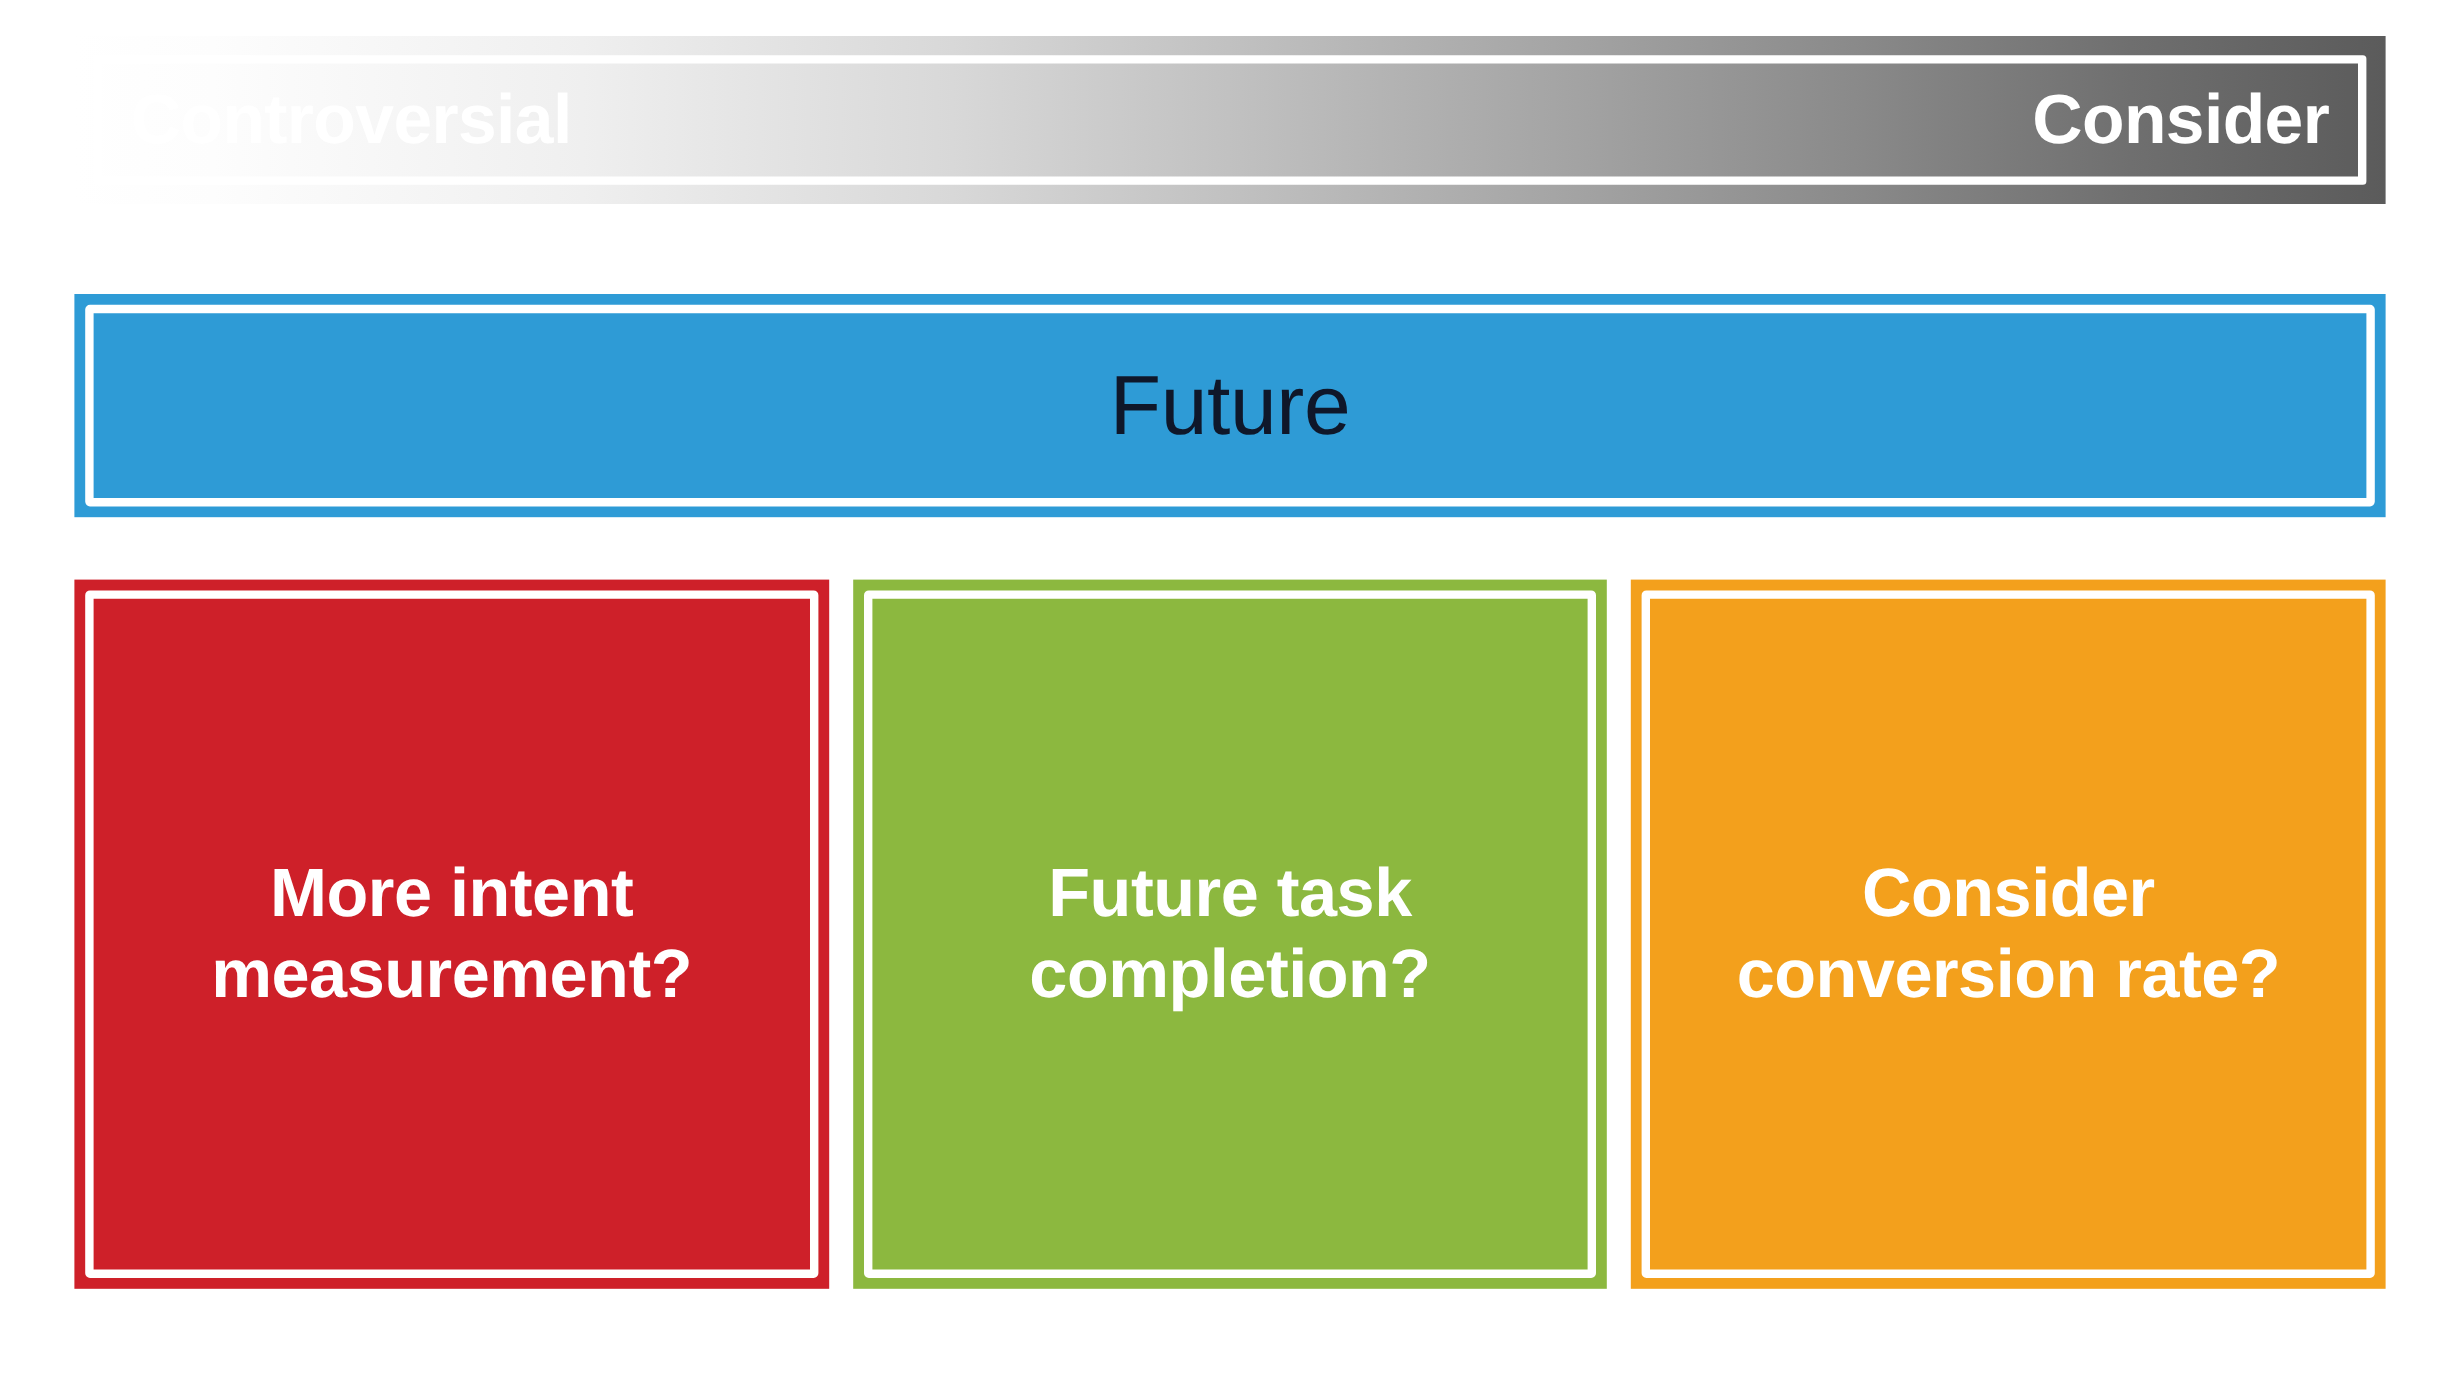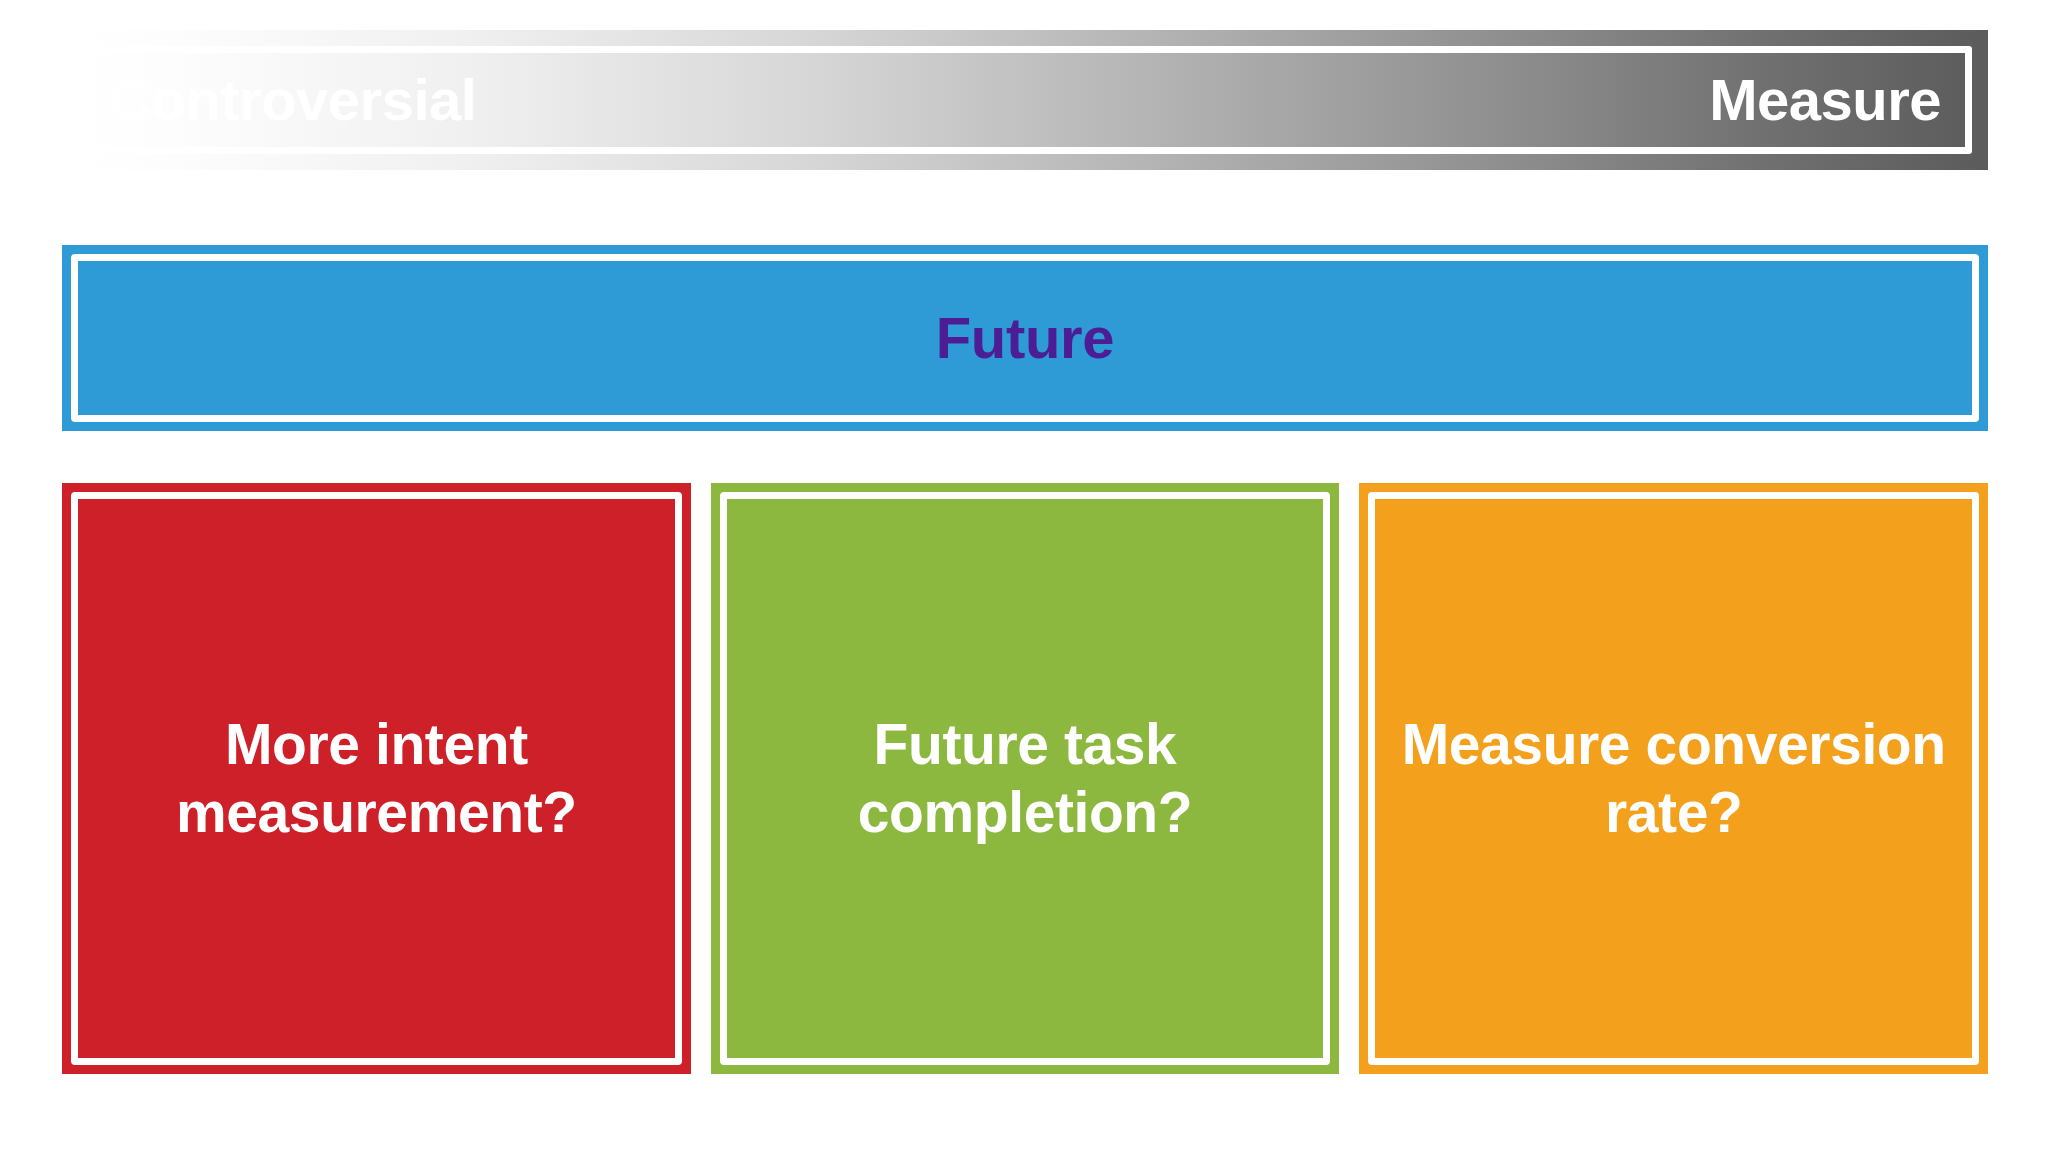--- a/index.html
+++ b/index.html
@@ -79,23 +79,23 @@
     right: 9px;
     bottom: 9px;
     border: 7px solid #ffffff;
     border-radius: 4px;
     box-sizing: border-box;
     display: flex;
     align-items: center;
     justify-content: center;
   }
   .future-label {
-    color: #4c1d95;
-    font-size: 58px;
-    font-weight: 700;
+    color: #0f172a;
+    font-size: 70px;
+    font-weight: 400;
     line-height: 1;
     letter-spacing: -0.3px;
   }
 
   
   .cards-row {
     position: absolute;
     left: 62px;
     top: 483px;
     width: 1926px;
@@ -132,21 +132,21 @@
   }
 </style>
 </head>
 <body>
 
 <div id="slide">
 
   <div class="spectrum-bar" style="background: linear-gradient(to right, rgb(255, 255, 255) 0%, rgb(253, 253, 253) 6%, rgb(239, 239, 239) 22%, rgb(216, 216, 216) 38%, rgb(189, 189, 189) 52%, rgb(163, 163, 163) 65%, rgb(138, 138, 138) 77%, rgb(111, 111, 111) 89%, rgb(91, 91, 91) 100%);">
     <div class="spectrum-inner">
       <span class="spectrum-label left">Controversial</span>
-      <span class="spectrum-label right">Measure</span>
+      <span class="spectrum-label right">Consider</span>
     </div>
   </div>
 
   <div class="future-bar" style="background: rgb(46, 155, 214);">
     <div class="future-inner">
       <span class="future-label">Future</span>
     </div>
   </div>
 
   <div class="cards-row">
@@ -158,19 +158,19 @@
     </div>
 
     <div class="card" style="background: rgb(140, 184, 63);">
       <div class="card-inner">
         <span class="card-label">Future task completion?</span>
       </div>
     </div>
 
     <div class="card" style="background: rgb(243, 160, 28);">
       <div class="card-inner">
-        <span class="card-label">Measure conversion rate?</span>
+        <span class="card-label">Consider conversion rate?</span>
       </div>
     </div>
 
   </div>
 
 </div>
 
 </body></html>

